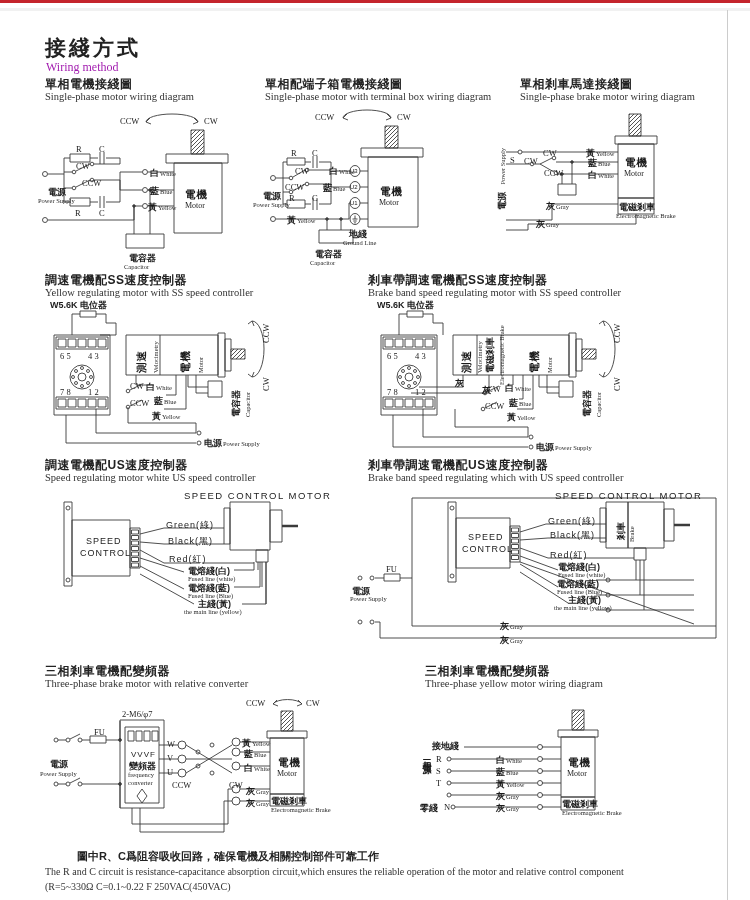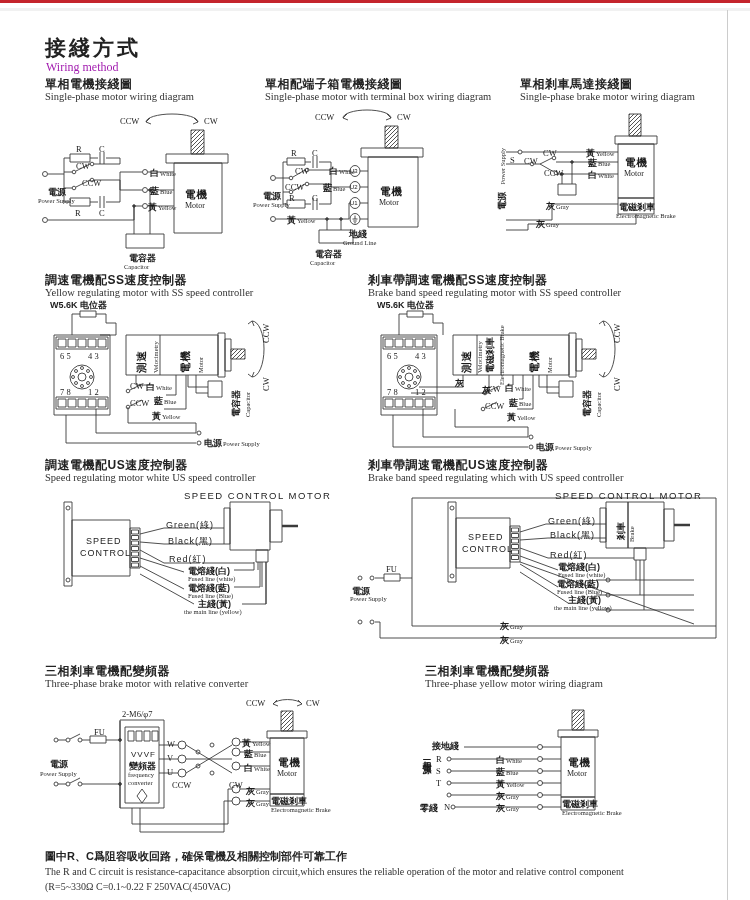--- a/index.html
+++ b/index.html
@@ -14,21 +14,21 @@
   .en1{font:8px "Liberation Serif",serif;}
   .zh2{font:bold 9px "Liberation Sans",sans-serif;}
   .en2{font:6.5px "Liberation Serif",serif;color:#2a2a2a;}
   .vr{transform:rotate(-90deg);transform-origin:0 0;}
   .vstack{writing-mode:vertical-rl;text-orientation:upright;letter-spacing:2px;
           font:bold 9px "Liberation Sans",sans-serif;}
   .sec-zh{position:absolute;font:bold 12px "Liberation Sans",sans-serif;letter-spacing:.5px;color:#222;}
   .sec-en{position:absolute;font:10.5px "Liberation Serif",serif;color:#333;}
   .title-zh{position:absolute;font:bold 21px "Liberation Sans",sans-serif;letter-spacing:3px;color:#222;}
   .title-en{position:absolute;font:12px "Liberation Serif",serif;color:#a21caf;}
-  .foot-zh{position:absolute;font:bold 11px "Liberation Sans",sans-serif;color:#222;}
+  .foot-zh{position:absolute;font:bold 11px "Liberation Sans",sans-serif;color:#222;margin-left:32px;}
   .foot-en{position:absolute;font:10px "Liberation Serif",serif;color:#333;}
   .head-us{position:absolute;font:9.5px "Liberation Sans",sans-serif;letter-spacing:1.5px;color:#222;white-space:nowrap;}
   .ctrl{position:absolute;font:9px "Liberation Sans",sans-serif;letter-spacing:1px;color:#222;white-space:nowrap;}
   .tt{position:absolute;font:6px "Liberation Sans",sans-serif;color:#222;}
   svg{position:absolute;left:0;top:0;overflow:visible;}
   svg *{vector-effect:non-scaling-stroke;}
   .bar-red{position:absolute;left:0;top:0;width:750px;height:3px;}
   .line-soft{position:absolute;left:0;top:8px;width:750px;height:3px;background:#f1f1f1;}
   .edge-right{position:absolute;left:727px;top:10px;width:1px;height:890px;background:#cccccc;}
   .diag{position:absolute;}

